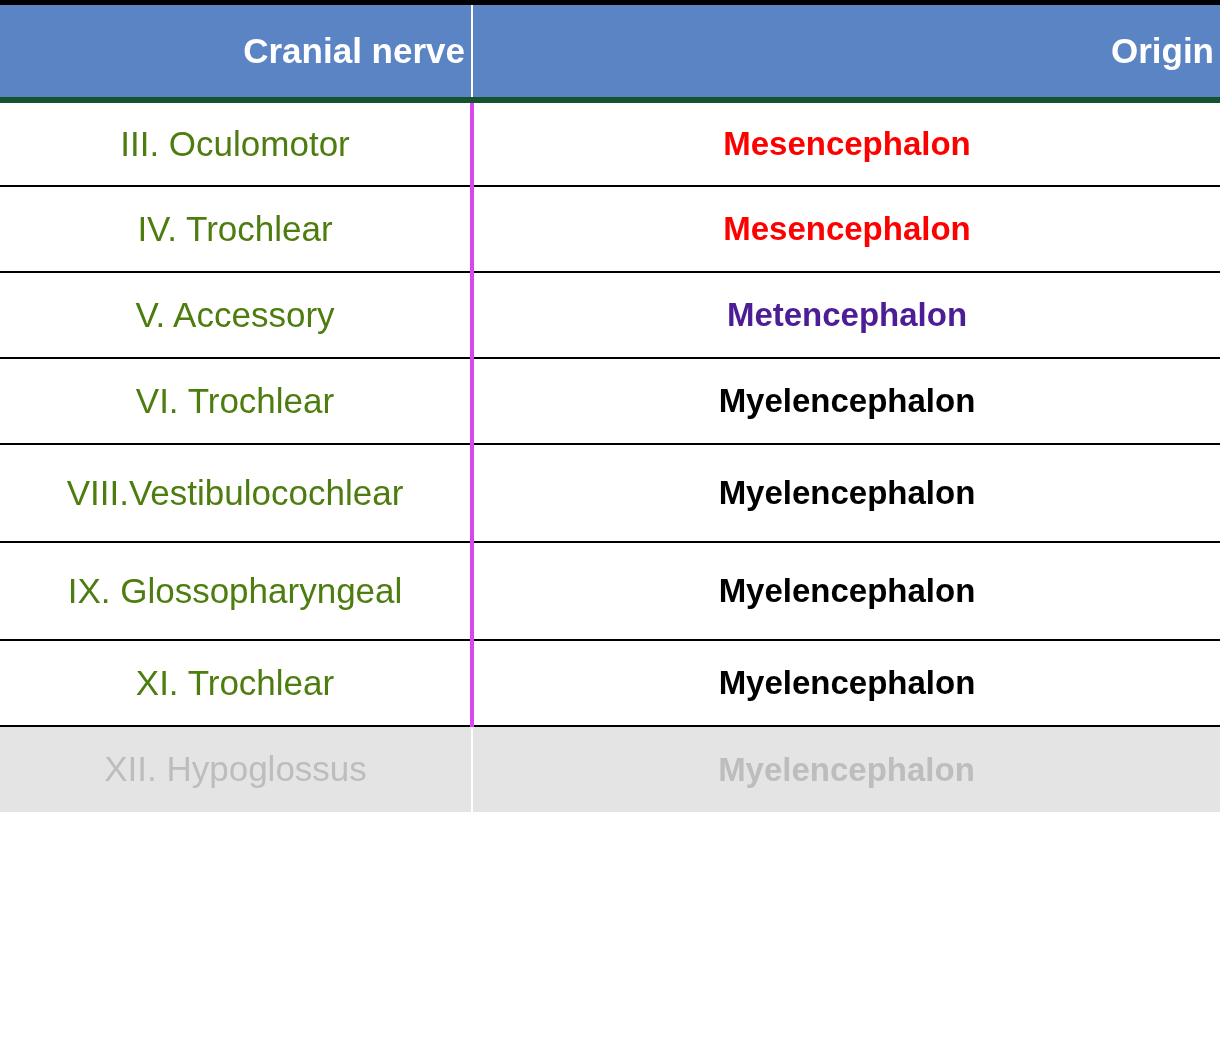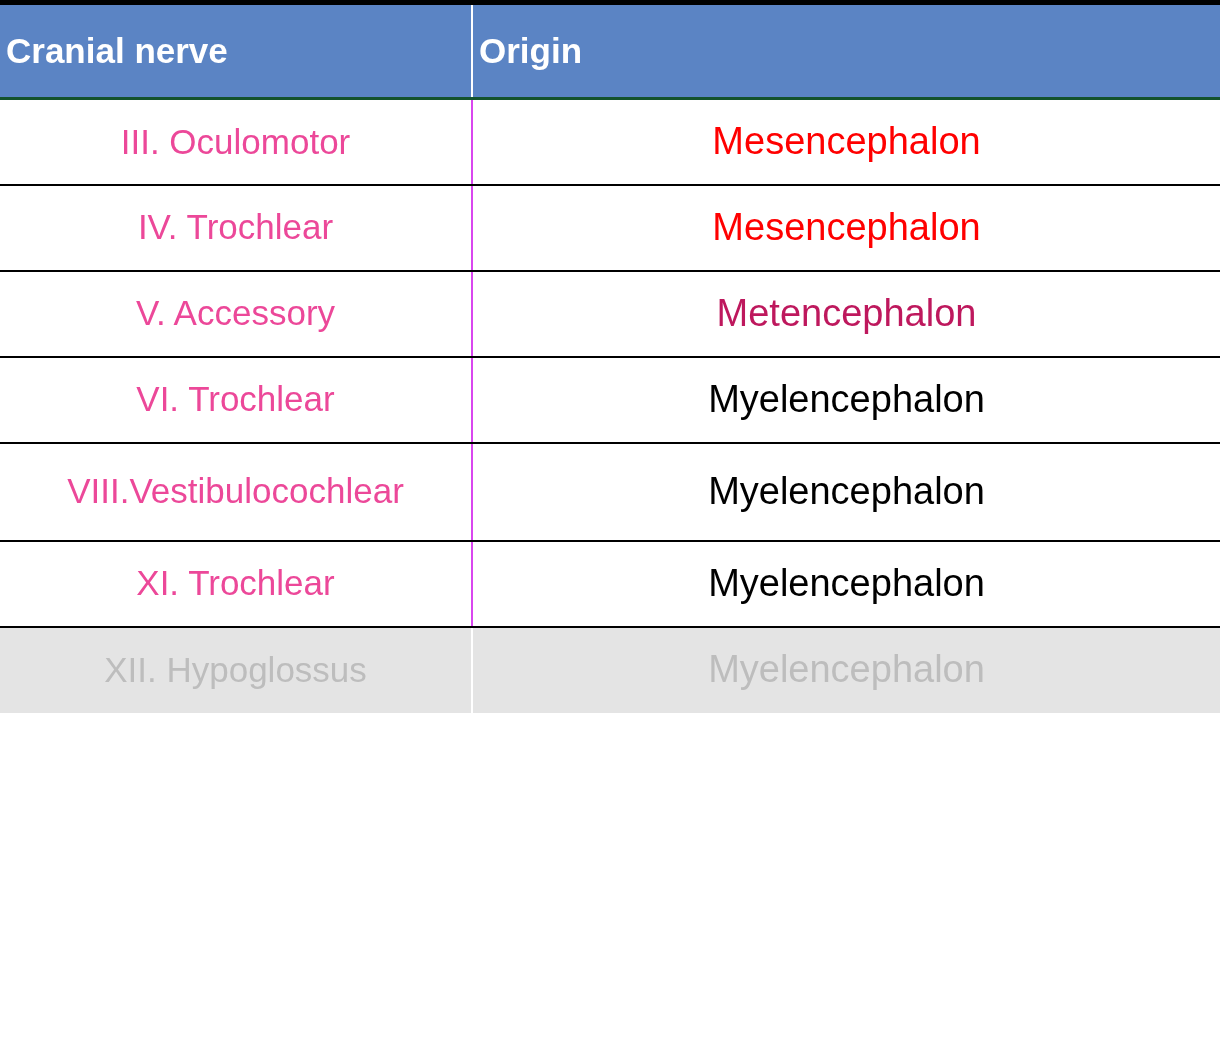--- a/index.html
+++ b/index.html
@@ -28,45 +28,45 @@
   }
   table.cn-table col.c1 { width: 472px; }
   table.cn-table col.c2 { width: 748px; }
 
   thead th {
     background: #5b84c4;
     color: #ffffff;
     font-size: 35px;
     font-weight: bold;
     height: 92px;
-    text-align: left;
+    text-align: right;
     vertical-align: middle;
     border-right: 2px solid #ffffff;
-    border-bottom: 3px solid #14532d;
+    border-bottom: 6px solid #14532d;
     padding: 0 6px;
   }
   thead th:last-child { border-right: none; }
 
   tbody td {
     border-bottom: 2px solid #000000;
     text-align: center;
     vertical-align: middle;
     padding: 6px 10px;
     box-sizing: border-box;
   }
   tbody td.nerve {
     font-size: 35px;
     font-weight: normal;
-    color: #ec4899;
-    border-right: 2px solid #d946ef;
+    color: #4d7c0f;
+    border-right: 4px solid #d946ef;
     line-height: 1.15;
   }
   tbody td.origin {
-    font-size: 38px;
-    font-weight: normal;
+    font-size: 33px;
+    font-weight: bold;
     color: #000000;
     line-height: 1.15;
   }
   tbody tr.row-standard td { height: 86px; }
   tbody tr.row-tall td { height: 98px; }
 
   tbody tr.row-faded td {
     background: #e4e4e4;
     border-bottom: none;
     color: #bdbdbd;
@@ -96,28 +96,32 @@
         <tr class="row-standard">
           <td class="nerve">III. Oculomotor</td>
           <td class="origin" style="color: rgb(255, 0, 0);">Mesencephalon</td>
         </tr>
         <tr class="row-standard">
           <td class="nerve">IV. Trochlear</td>
           <td class="origin" style="color: rgb(255, 0, 0);">Mesencephalon</td>
         </tr>
         <tr class="row-standard">
           <td class="nerve">V. Accessory</td>
-          <td class="origin" style="color: #be185d;">Metencephalon</td>
+          <td class="origin" style="color: #4c1d95;">Metencephalon</td>
         </tr>
         <tr class="row-standard">
           <td class="nerve">VI. Trochlear</td>
           <td class="origin" style="color: rgb(0, 0, 0);">Myelencephalon</td>
         </tr>
         <tr class="row-tall">
           <td class="nerve">VIII.Vestibulocochlear</td>
+          <td class="origin" style="color: rgb(0, 0, 0);">Myelencephalon</td>
+        </tr>
+        <tr class="row-tall">
+          <td class="nerve">IX. Glossopharyngeal</td>
           <td class="origin" style="color: rgb(0, 0, 0);">Myelencephalon</td>
         </tr>
         <tr class="row-standard">
           <td class="nerve">XI. Trochlear</td>
           <td class="origin" style="color: rgb(0, 0, 0);">Myelencephalon</td>
         </tr>
         <tr class="row-standard row-faded">
           <td class="nerve">XII. Hypoglossus</td>
           <td class="origin" style="color: rgb(189, 189, 189);">Myelencephalon</td>
         </tr>

